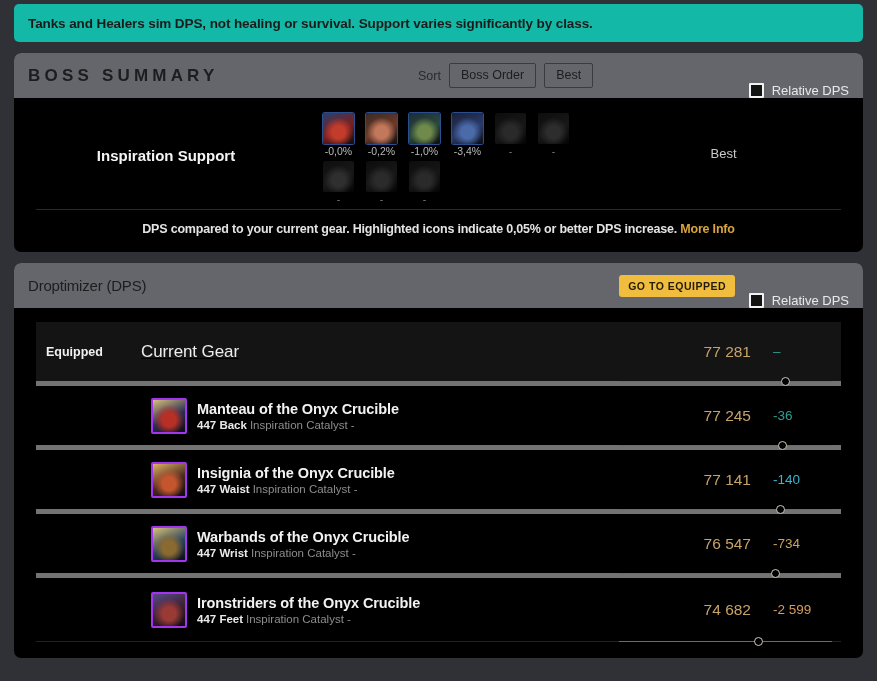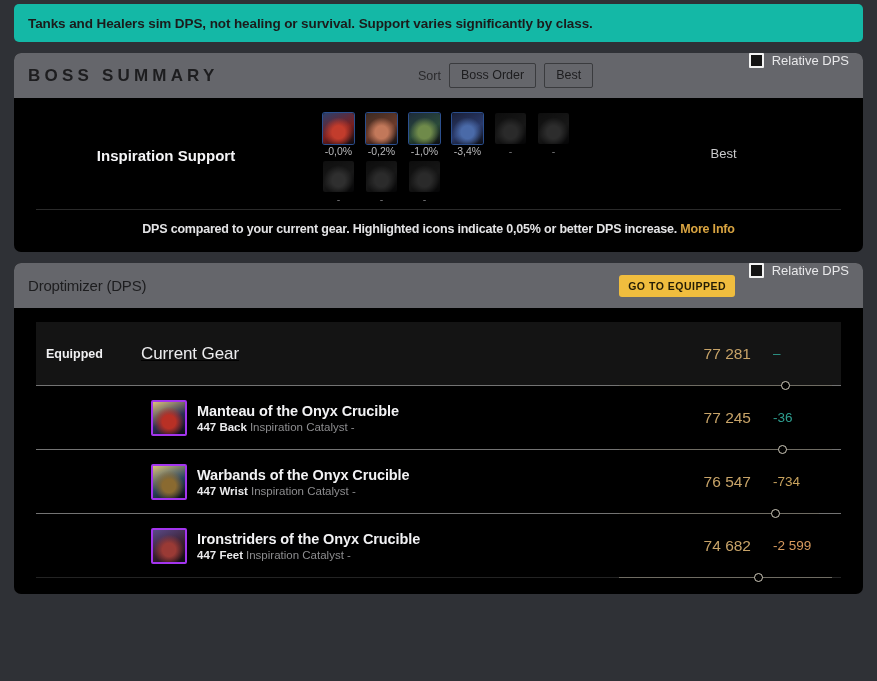--- a/index.html
+++ b/index.html
@@ -67,21 +67,21 @@
     font-family: "Liberation Sans", sans-serif;
     padding: 5px 11px;
     border-radius: 2px;
     cursor: pointer;
     line-height: 1;
   }
 
   
   .chk-wrap {
     position: absolute; right: 14px; top: 0; bottom: 0;
-    display: flex; align-items: flex-start; gap: 8px;
+    display: flex; align-items: flex-end; gap: 8px;
     cursor: pointer;
   }
   .chk-box {
     width: 15px; height: 15px;
     background: #121212;
     border: 2px solid #f2f2f2;
     border-radius: 1px;
   }
   .chk-label { color: #e8e8ea; font-size: 13px; }
 
@@ -159,21 +159,21 @@
     letter-spacing: -0.2px;
   }
   .boss-foot a { color: #d9a441; text-decoration: none; cursor: pointer; }
 
   
   .drop-body { padding: 14px 22px 16px 22px; }
   .row {
     position: relative;
     display: flex; align-items: center;
     height: 64px;
-    border-bottom: 1px solid #737373;
+    border-bottom: 5px solid #737373;
   }
   .row.equipped { background: #141414; }
   .row:last-child { border-bottom: 1px solid #232323; }
 
   .cell-tag {
     width: 105px;
     color: #f0f0f2;
     font-size: 12.5px;
     font-weight: bold;
     padding-left: 10px;
@@ -344,20 +344,36 @@
           <div class="cell-dps">77 245</div>
           <div class="cell-delta" style="color:#2e9e8f">-36</div>
           <div class="whisker" style="left: 583px; width: 213px;">
             <div class="line" style="left:0;width:213px"></div>
             <div class="dot" style="left:159px"></div>
           </div>
         </div>
         <div class="row">
           <div class="cell-tag"></div>
           <div class="cell-icon">
+            <div class="item-icon" style="background:radial-gradient(circle at 50% 62%, #c4562e 0%, #c4562e 26%, transparent 60%),linear-gradient(155deg, #e0b060 0%, #4a2a20 55%, #0c0c10 100%)"></div>
+          </div>
+          <div class="cell-name">
+            <div class="item-title">Insignia of the Onyx Crucible</div>
+            <div class="item-sub"><span class="ilvl">447 Waist</span><span class="src">Inspiration Catalyst -</span></div>
+          </div>
+          <div class="cell-dps">77 141</div>
+          <div class="cell-delta" style="color:#39b7cf">-140</div>
+          <div class="whisker" style="left: 583px; width: 212px;">
+            <div class="line" style="left:0;width:212px"></div>
+            <div class="dot" style="left:157px"></div>
+          </div>
+        </div>
+        <div class="row">
+          <div class="cell-tag"></div>
+          <div class="cell-icon">
             <div class="item-icon" style="background:radial-gradient(circle at 50% 62%, #8a6a30 0%, #8a6a30 26%, transparent 60%),linear-gradient(155deg, #d8c078 0%, #2a4560 55%, #0c0c10 100%)"></div>
           </div>
           <div class="cell-name">
             <div class="item-title">Warbands of the Onyx Crucible</div>
             <div class="item-sub"><span class="ilvl">447 Wrist</span><span class="src">Inspiration Catalyst -</span></div>
           </div>
           <div class="cell-dps">76 547</div>
           <div class="cell-delta" style="color:#c9a35e">-734</div>
           <div class="whisker" style="left: 583px; width: 200px;">
             <div class="line" style="left:0;width:200px"></div>

